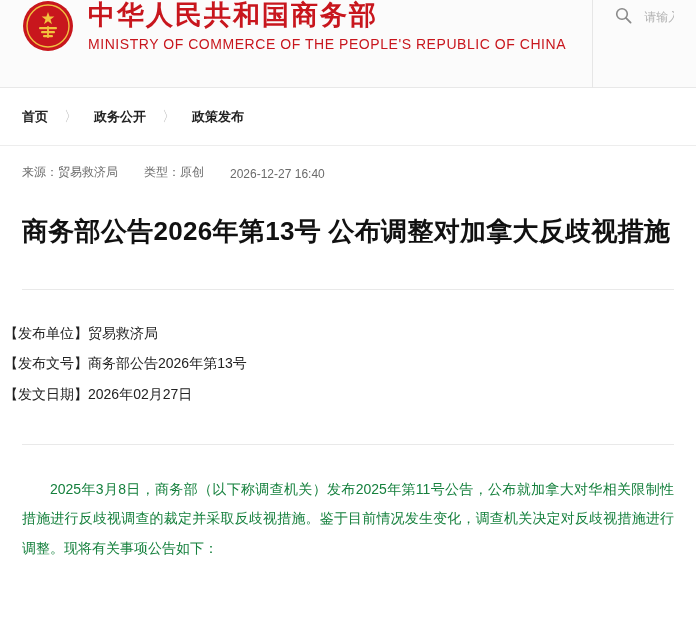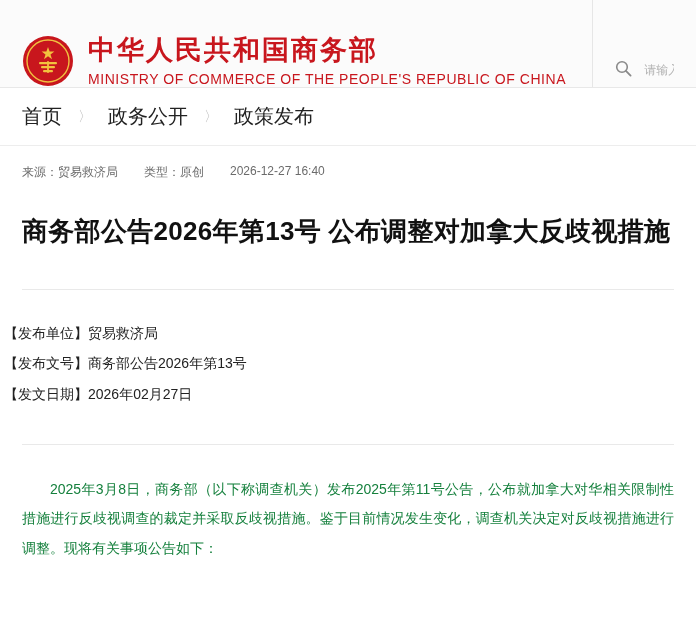--- a/index.html
+++ b/index.html
@@ -11,21 +11,21 @@
     overflow: hidden;
   }
   .page { width: 696px; height: 627px; position: relative; background: #fff; }
 
   
   .header {
     height: 88px;
     background: #fbfbfb;
     border-bottom: 1px solid #e8e8e8;
     display: flex;
-    align-items: flex-end;
+    align-items: flex-start;
     padding: 0 22px;
   }
   .emblem {
     width: 52px; height: 52px;
     flex: 0 0 52px;
     position: relative;
     margin-right: 14px;
   }
   .emblem svg { display: block; }
   .brand { display: flex; flex-direction: column; justify-content: center; }
@@ -71,36 +71,36 @@
 
   
   .breadcrumb {
     display: flex;
     align-items: center;
     padding: 0 22px;
     height: 58px;
     border-bottom: 1px solid #ededed;
   }
   .crumb {
-    font-size: 20px;
+    font-size: 13px;
     color: #222;
-    font-weight: 400;
+    font-weight: 700;
     white-space: nowrap;
   }
   .crumb-sep {
     color: #bdbdbd;
     font-size: 14px;
     margin: 0 16px;
     font-weight: 400;
   }
 
   
   .meta {
     display: flex;
-    align-items: flex-start;
+    align-items: flex-end;
     padding: 18px 22px 0 22px;
     font-size: 12px;
     color: #6b6b6b;
   }
   .meta-item { white-space: nowrap; }
   .meta-gap-1 { width: 26px; }
   .meta-gap-2 { width: 26px; }
 
   
   .title {

